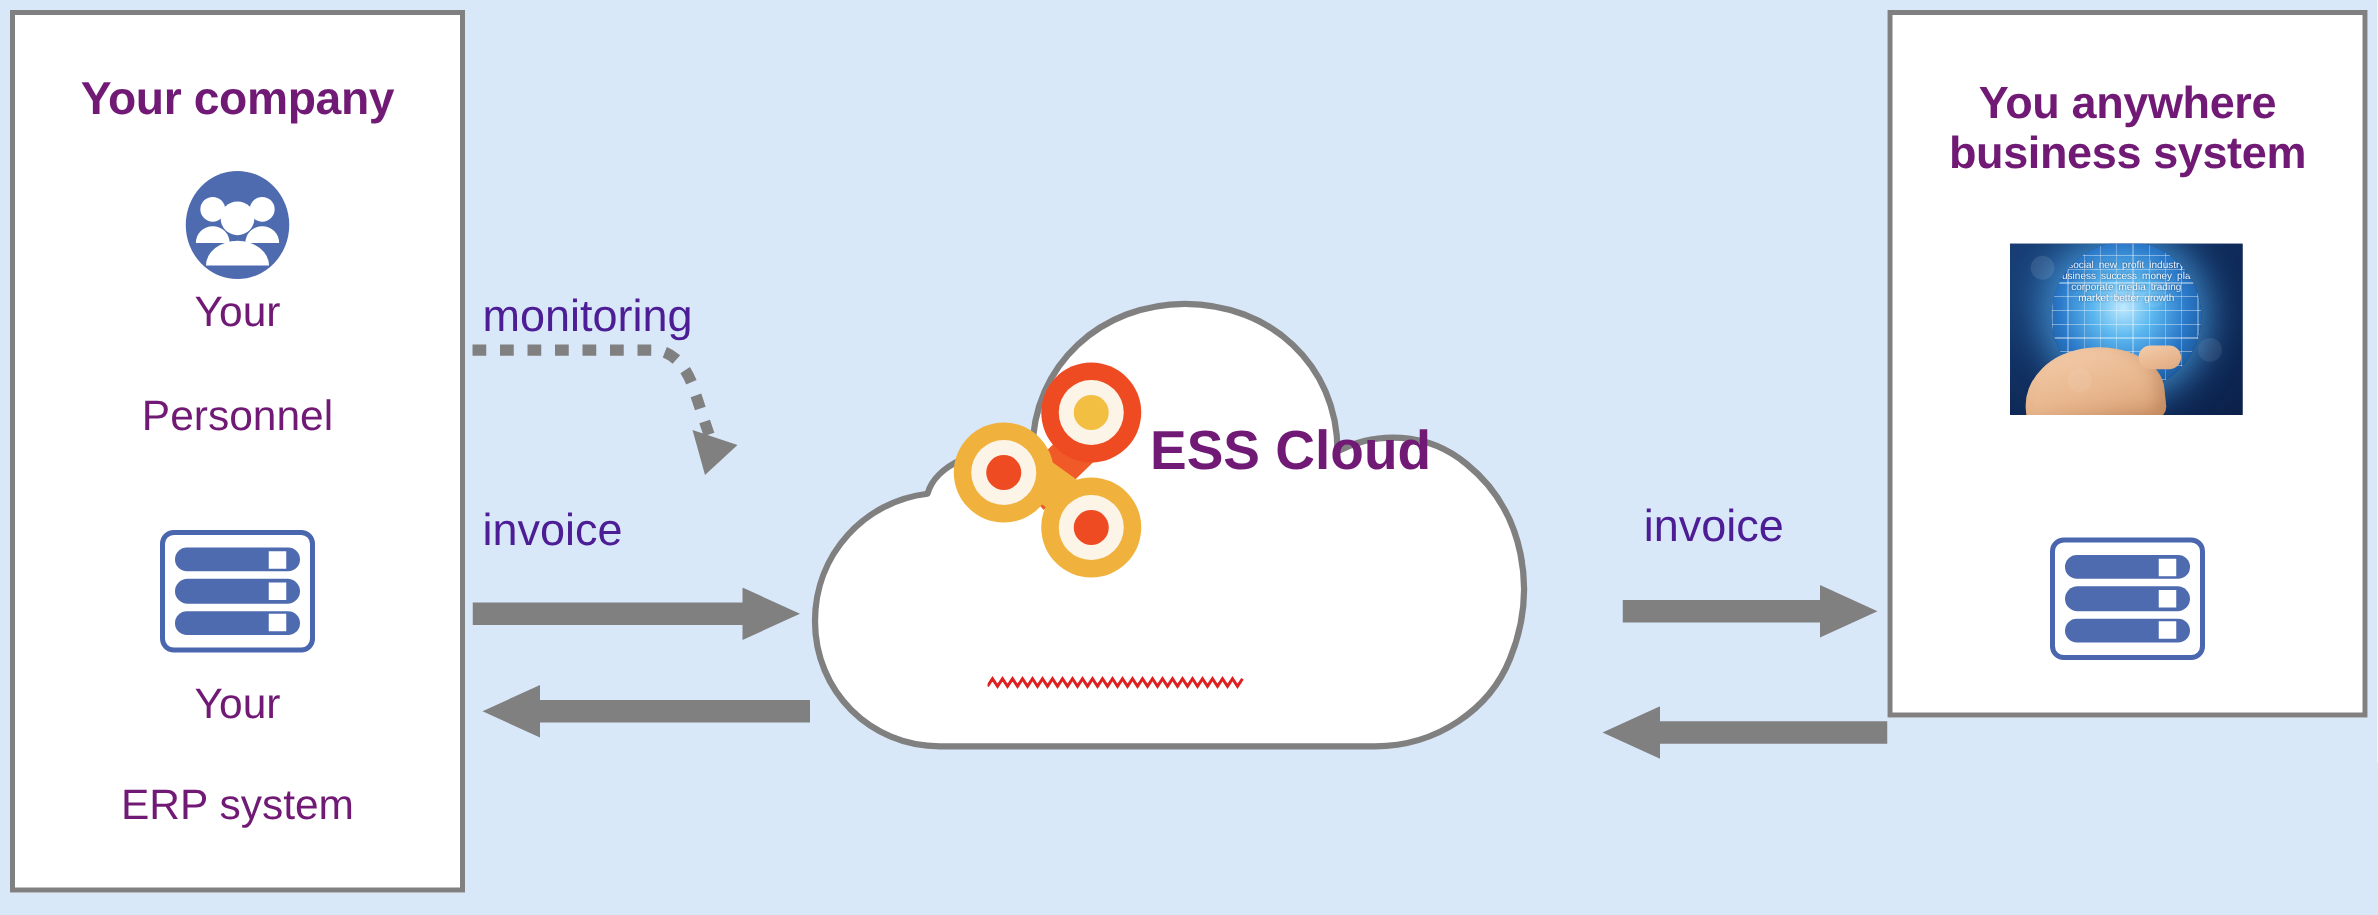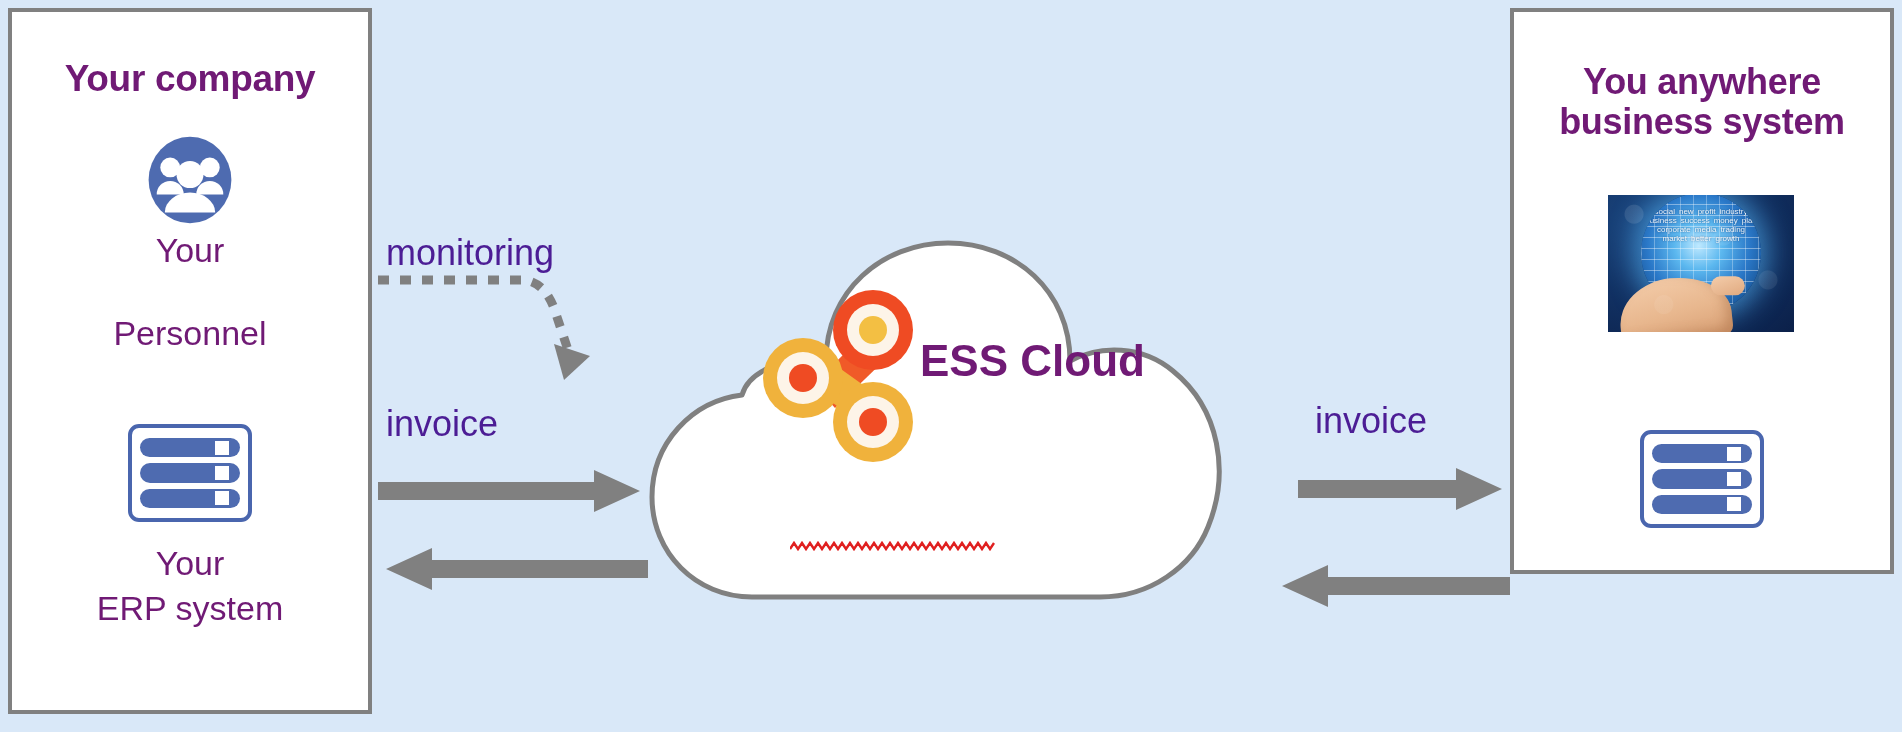--- a/index.html
+++ b/index.html
@@ -215,21 +215,21 @@
       </div>
       <div class="server-bar">
         <span class="server-led"></span>
       </div>
       <div class="server-bar">
         <span class="server-led"></span>
       </div>
     </div>
 
     <div class="node-label" style="top:527px;">Your</div>
-    <div class="node-label" style="top:572px;">ERP system</div>
+    <div class="node-label" style="top:608px;">ERP system</div>
   </div>
 
   <div class="panel" id="panel-right">
 
     <div class="panel-title">
       <div>You anywhere</div>
       <div>business system</div>
     </div>
 
     <div class="partner-photo" style="left:94px; top:183px; width:186px; height:137px;">

